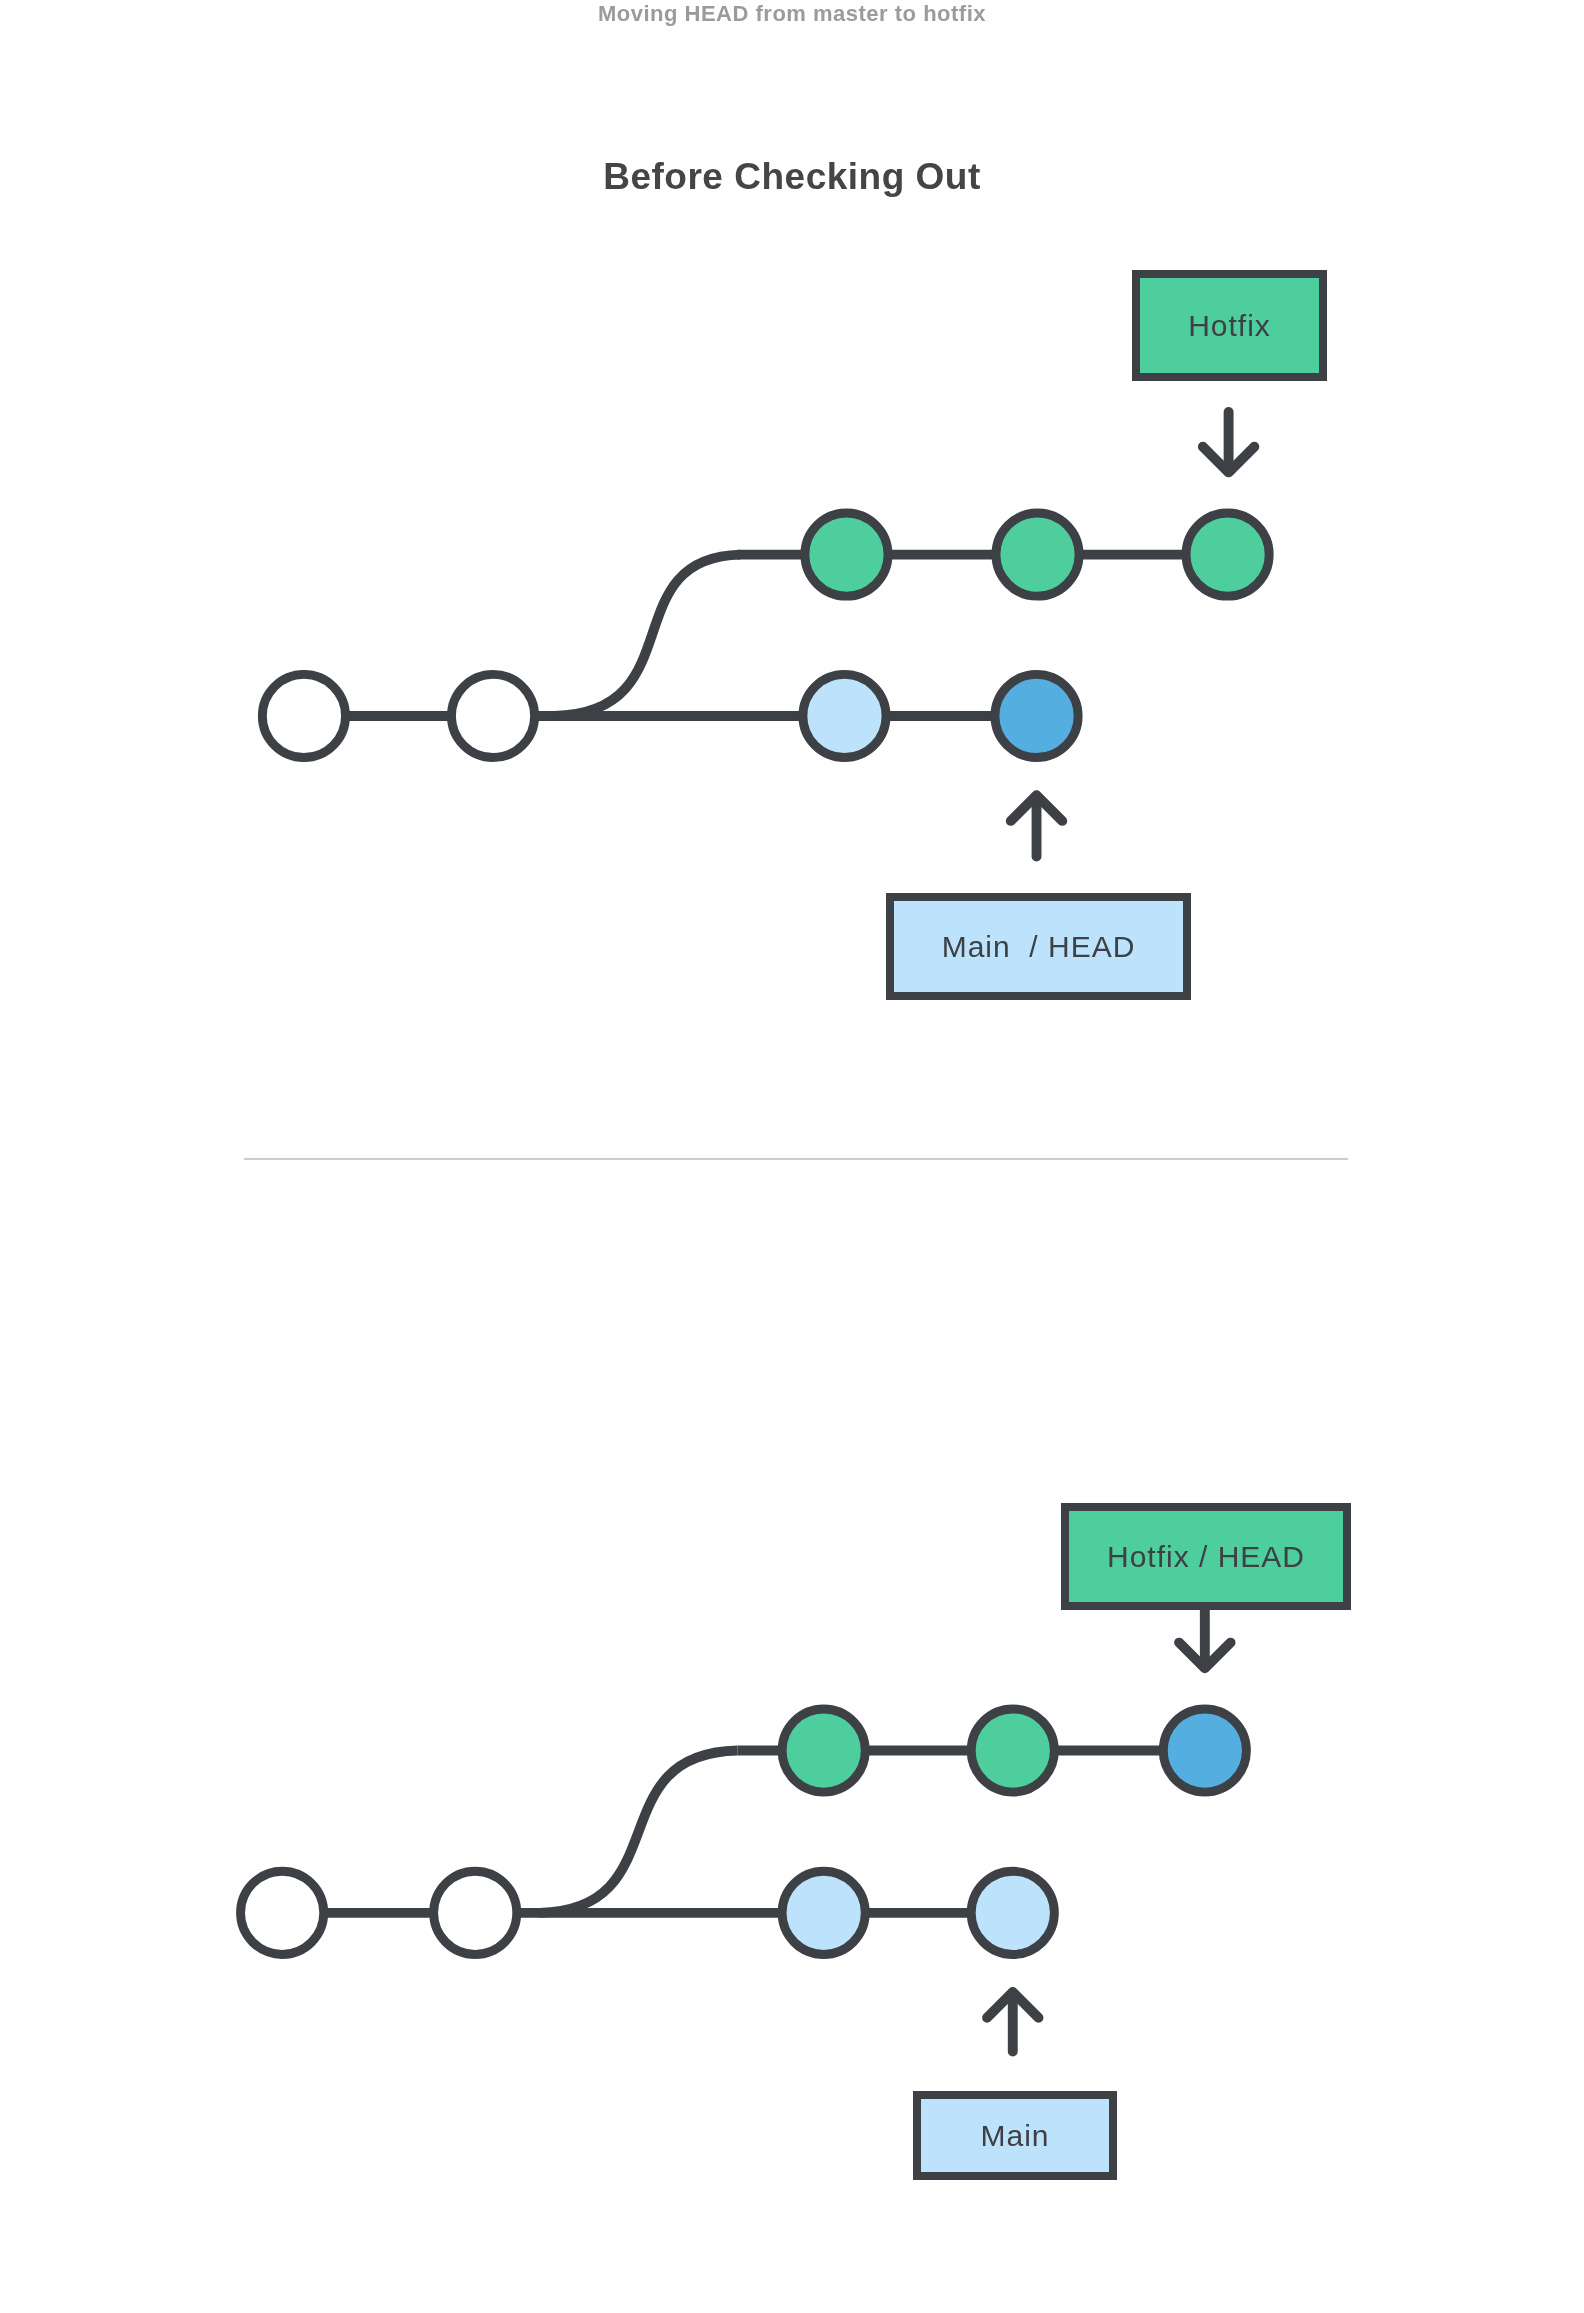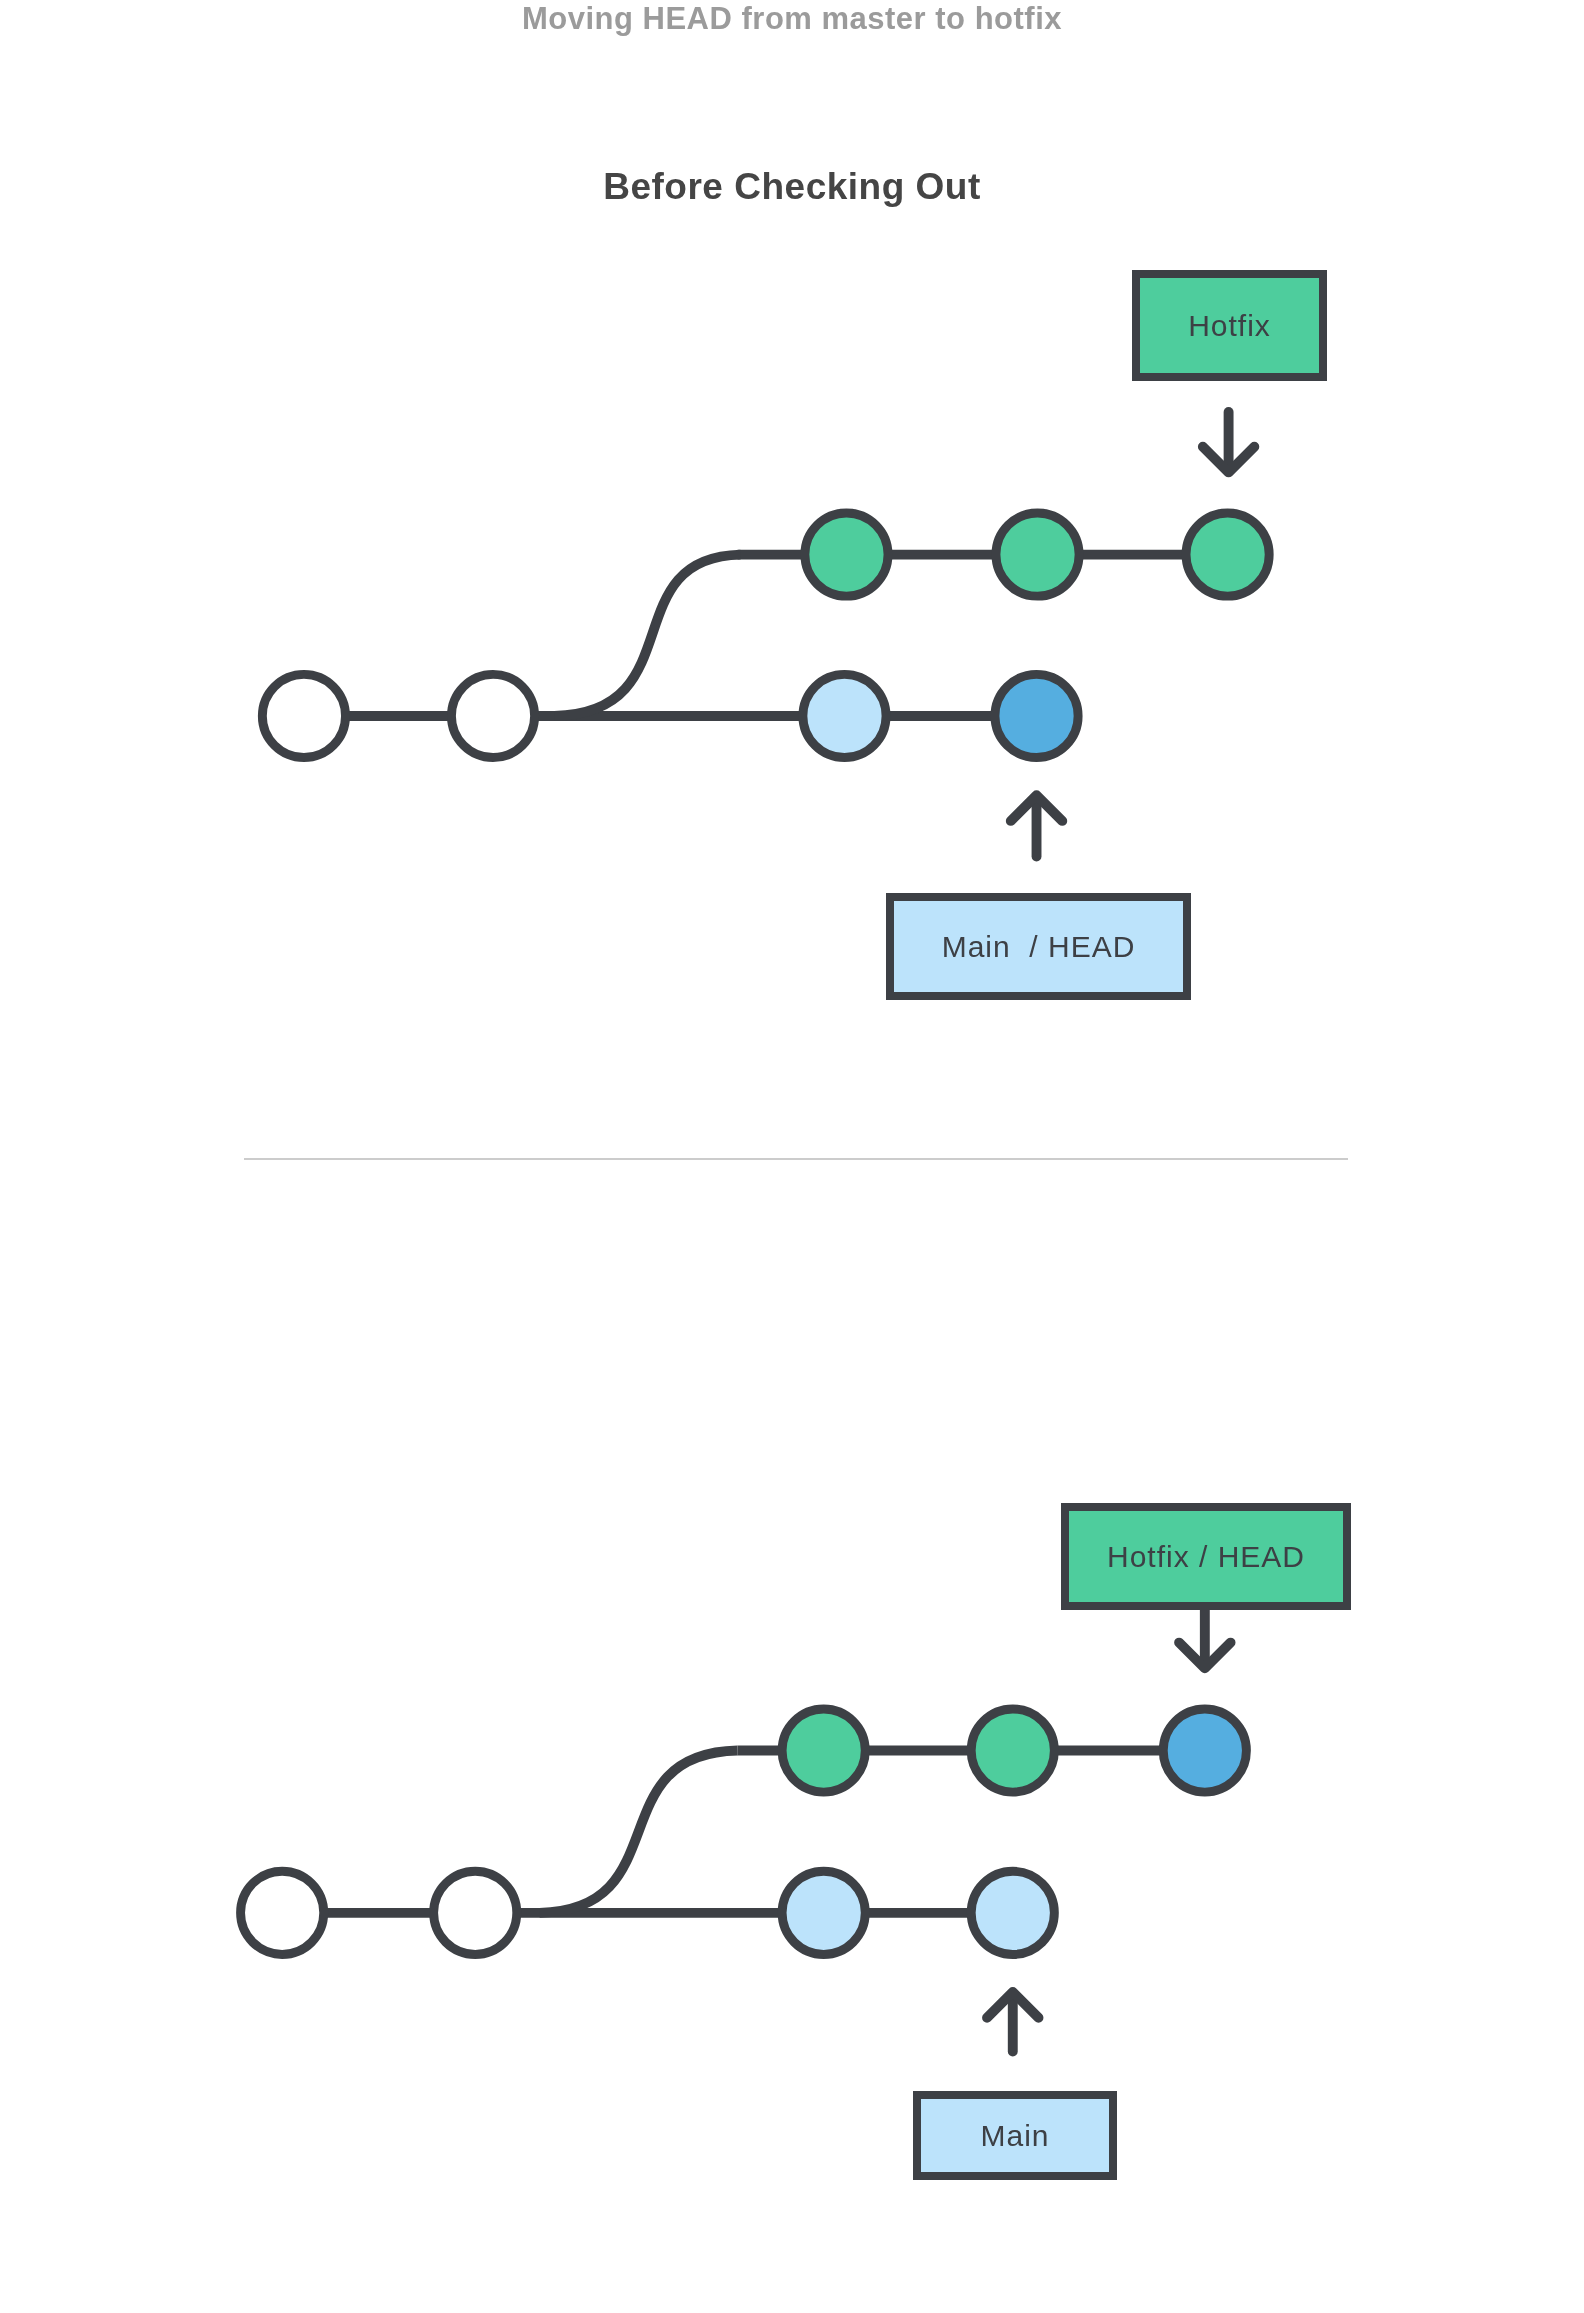--- a/index.html
+++ b/index.html
@@ -8,37 +8,37 @@
     width: 1584px;
     height: 2314px;
     background: #ffffff;
     font-family: "Liberation Sans", sans-serif;
     overflow: hidden;
   }
   .title {
     position: absolute;
     top: 2px; left: 0; right: 0;
     text-align: center;
-    font-size: 31px;
+    font-size: 22px;
     font-weight: 600;
     letter-spacing: 0.5px;
     color: var(--title_gray);
     line-height: 1.1;
   }
   .heading {
     position: absolute;
     left: 0; right: 0;
     text-align: center;
     font-size: 37px;
     font-weight: 700;
     letter-spacing: 0.5px;
     color: var(--heading);
     line-height: 1.1;
   }
-  .heading.before { top: 167px; }
+  .heading.before { top: 157px; }
   .heading.after  { top: 1354px; }
   .graph-svg { position: absolute; left: 0; top: 0; }
   .line  { stroke: var(--dark); stroke-width: 10; fill: none; }
   .curve { stroke: var(--dark); stroke-width: 10; fill: none; }
   .node  { stroke: var(--dark); stroke-width: 9; }
   .node-white     { fill: var(--node_white); }
   .node-green     { fill: var(--green); }
   .node-lightblue { fill: var(--light_blue); }
   .node-blue      { fill: var(--blue); }
   .arrow { stroke: var(--dark); stroke-width: 10; fill: none;

